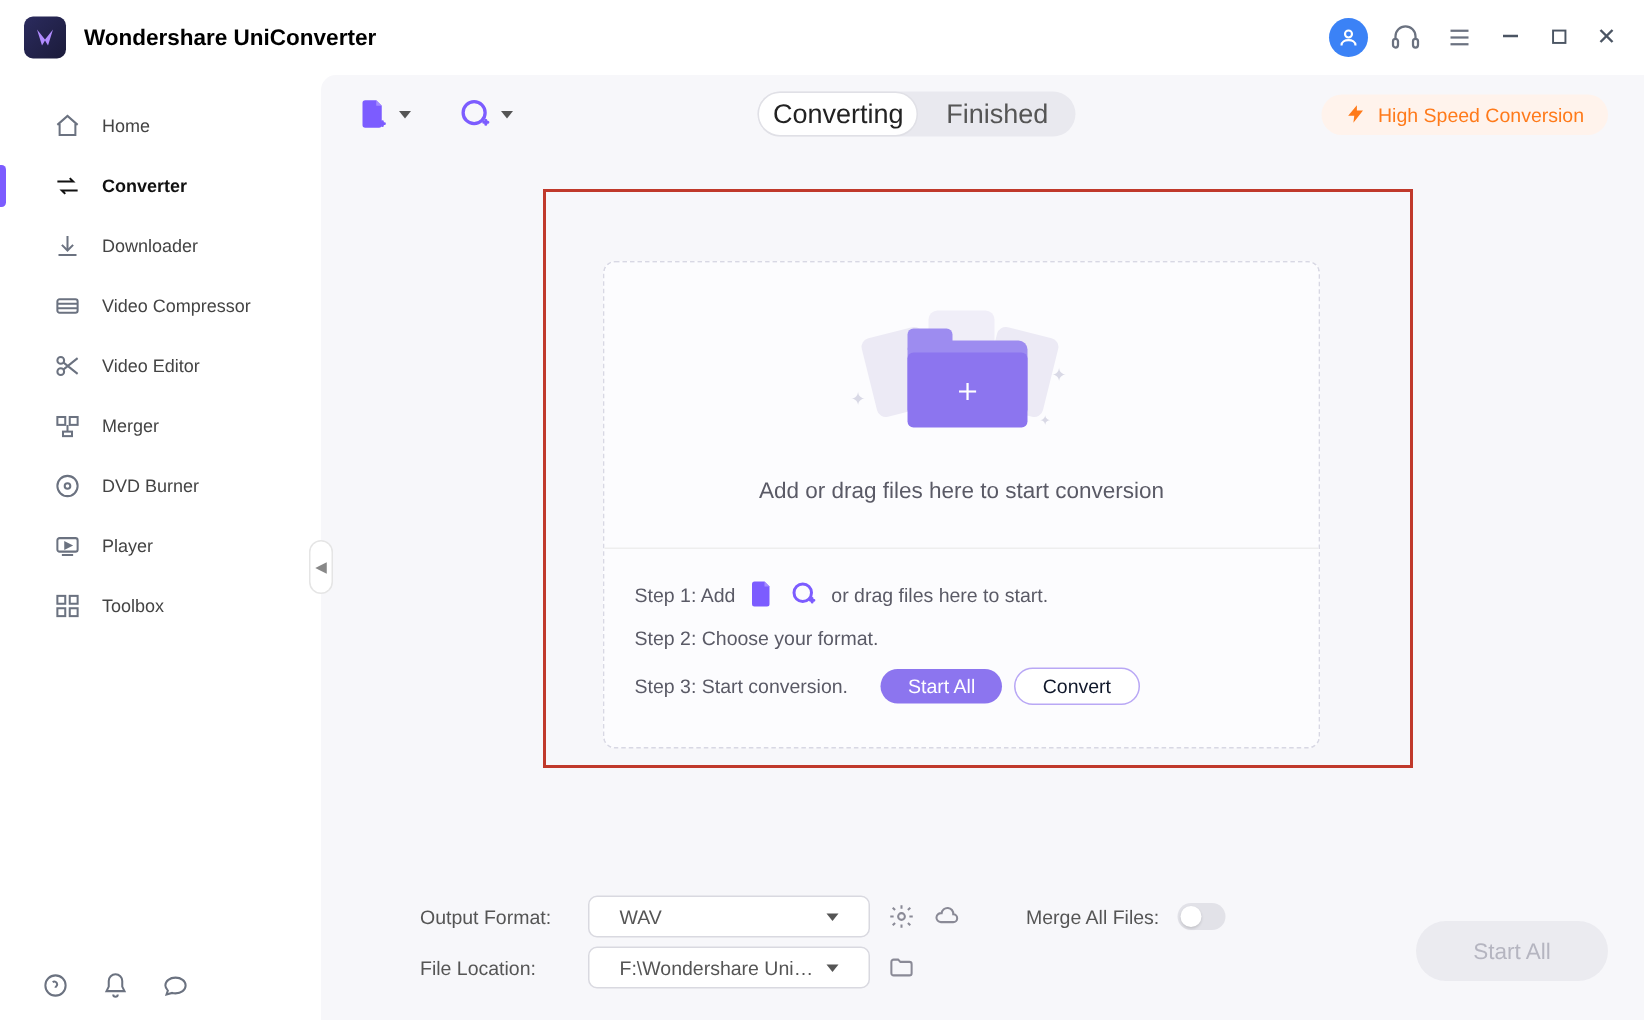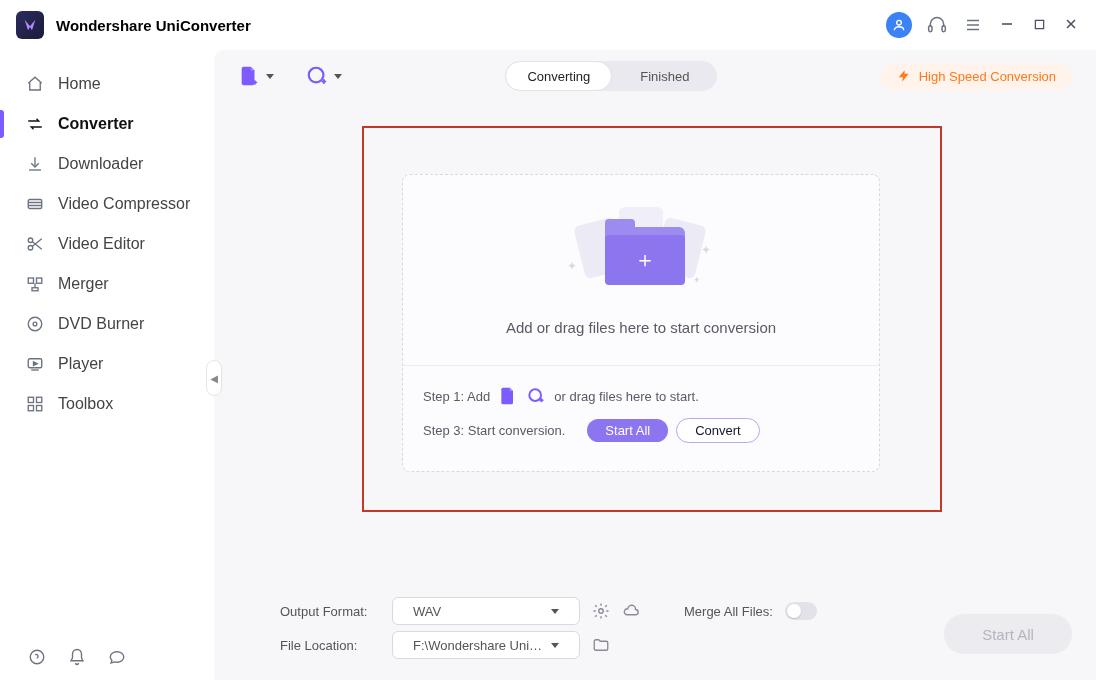--- a/index.html
+++ b/index.html
@@ -10,35 +10,35 @@
   .app-title { font-size: 15px; color: #000000; font-weight: 700; }
   .titlebar-spacer { flex: 1; }
   .titlebar-icons { display: flex; align-items: center; gap: 14px; }
   .circle-btn { width: 26px; height: 26px; border-radius: 50%; background: #3b82f6; color: #fff; display: flex; align-items: center; justify-content: center; cursor: pointer; }
   .plain-icon { width: 22px; height: 22px; color: #6b7280; display: flex; align-items: center; justify-content: center; cursor: pointer; }
   .win-ctrl { width: 18px; color: #4b5563; text-align: center; cursor: pointer; font-size: 13px; }
 
   .body { display: flex; height: 630px; }
 
   .sidebar { width: 214px; padding-top: 14px; position: relative; }
-  .side-item { height: 40px; display: flex; align-items: center; padding-left: 26px; color: #444; font-size: 16px; cursor: pointer; gap: 14px; text-align: center; }
+  .side-item { height: 40px; display: flex; align-items: center; padding-left: 36px; color: #444; font-size: 12px; cursor: pointer; gap: 14px; text-align: center; }
   .side-item.active { color: #111; font-weight: 700; }
   .side-item.active::before { content: ""; position: absolute; left: 0; width: 4px; height: 28px; background: #7c5cff; border-radius: 0 3px 3px 0; }
   .side-icon { width: 18px; height: 18px; color: #6b7280; display: flex; align-items: center; justify-content: center; flex-shrink: 0; }
   .side-item.active .side-icon { color: #111; }
   .sidebar-bottom { position: absolute; bottom: 12px; left: 0; display: flex; gap: 18px; padding-left: 26px; }
   .collapse-handle { position: absolute; right: -8px; top: 310px; width: 16px; height: 36px; background: #fff; border: 1px solid #e5e5e5; border-radius: 8px; display: flex; align-items: center; justify-content: center; color: #888; font-size: 10px; cursor: pointer; }
 
   .main { flex: 1; background: #f7f7fa; border-top-left-radius: 10px; display: flex; flex-direction: column; }
 
   .topbar { height: 52px; display: flex; align-items: center; padding: 0 24px; gap: 12px; }
   .tb-btn { display: flex; align-items: center; gap: 4px; cursor: pointer; color: #7c5cff; }
   .caret { width: 0; height: 0; border-left: 4px solid transparent; border-right: 4px solid transparent; border-top: 5px solid #555; margin-left: 2px; }
   .seg { margin-left: auto; margin-right: auto; background: #e9e9ef; border-radius: 18px; height: 30px; display: flex; width: 212px; }
-  .seg-item { flex: 1; display: flex; align-items: center; justify-content: center; font-size: 13px; color: #555; border-radius: 18px; cursor: pointer; }
+  .seg-item { flex: 1; display: flex; align-items: center; justify-content: center; font-size: 18px; color: #555; border-radius: 18px; cursor: pointer; }
   .seg-item.active { background: #fff; color: #222; border: 1px solid #e0e0e6; font-weight: 500; }
   .hs-badge { display: flex; align-items: center; gap: 8px; background: #fff3ec; color: #ff7a1a; padding: 6px 16px; border-radius: 16px; font-size: 13px; font-weight: 500; cursor: pointer; }
 
   .content { flex: 1; position: relative; }
   .redbox { position: absolute; left: 148px; top: 24px; width: 580px; height: 386px; border: 2px solid #c0392b; }
   .drop-panel { position: absolute; left: 188px; top: 72px; width: 478px; border: 1px dashed #d8d8e4; border-radius: 8px; background: #fcfcfe; }
   .drop-top { height: 190px; display: flex; flex-direction: column; align-items: center; justify-content: center; gap: 24px; cursor: pointer; }
   .drop-top-text { color: #5a5a66; font-size: 15px; }
   .artwork { position: relative; width: 160px; height: 90px; }
   .paper { position: absolute; border-radius: 6px; }
@@ -294,20 +294,23 @@
               </span>
             <span class="mini-icon">
                 <svg width="20" height="20" viewBox="0 0 24 24">
                   <circle cx="11" cy="11" r="7" fill="none" stroke="#7c5cff" stroke-width="2.4"></circle>
                   <path d="M17 17h3m-1.5-1.5v3" stroke="#7c5cff" stroke-width="2.2" stroke-linecap="round"></path>
                 </svg>
               </span>
             <span>or drag files here to start.</span>
           </div>
           <div class="step-row">
+            <span>Step 2: Choose your format.</span>
+          </div>
+          <div class="step-row">
             <span>Step 3: Start conversion.</span>
             <span style="width:6px"></span>
             <button class="pill pill-primary"><span>Start All</span></button>
             <button class="pill pill-outline"><span>Convert</span></button>
           </div>
         </div>
       </div>
     </div>
 
     <div class="footer" style="position:relative">

